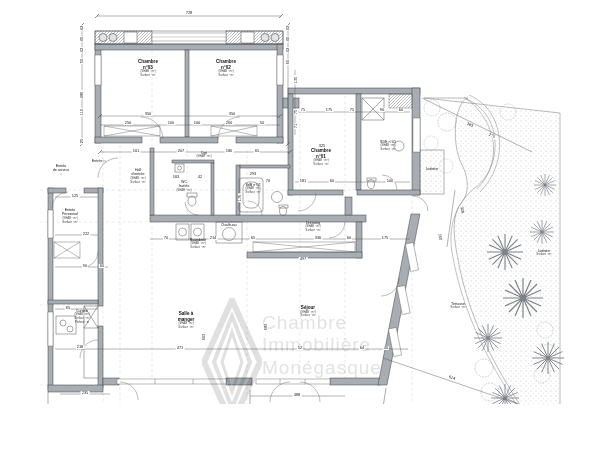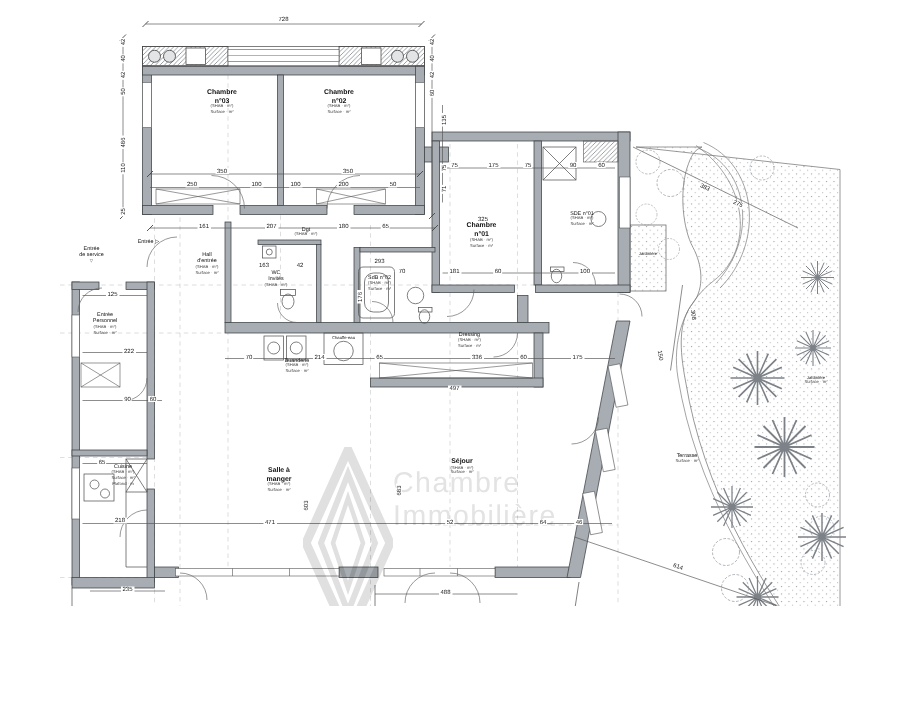--- a/index.html
+++ b/index.html
@@ -249,20 +249,21 @@
 
 <div id="watermark">
   <svg width="60" height="128">
     <polygon points="30,2 58,64 30,126 2,64" fill="none" stroke="#e0e0e0" stroke-width="6"></polygon>
     <polygon points="30,18 48,64 30,110 12,64" fill="none" stroke="#e0e0e0" stroke-width="4"></polygon>
     <polygon points="30,34 40,64 30,94 20,64" fill="none" stroke="#e0e0e0" stroke-width="3"></polygon>
   </svg>
   <div id="wm-text">
     <span>Chambre</span>
     <span>Immobilière</span>
+    <span>Monégasque</span>
   </div>
 </div>
 
 <div style="position:absolute;left:0;top:0;width:600px;height:470px;">
       <div class="room " style="left: 148px; top: 68px;">
         <div class="r-name">Chambre</div>
         <div class="r-name">n°03</div>
         <div class="r-sub">(SHAB · m²)</div>
         <div class="r-sub">Surface · m²</div>
       </div>

